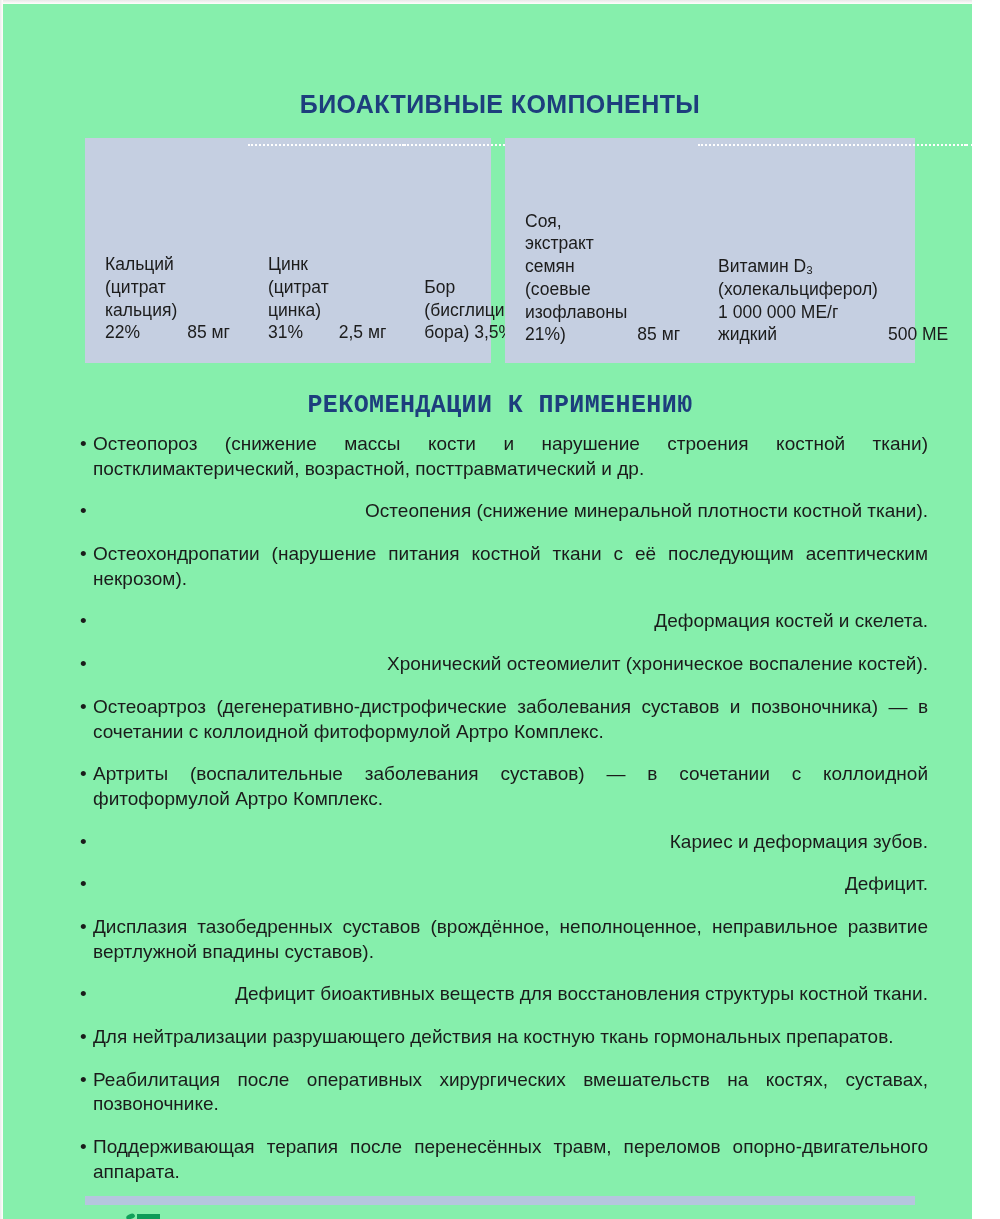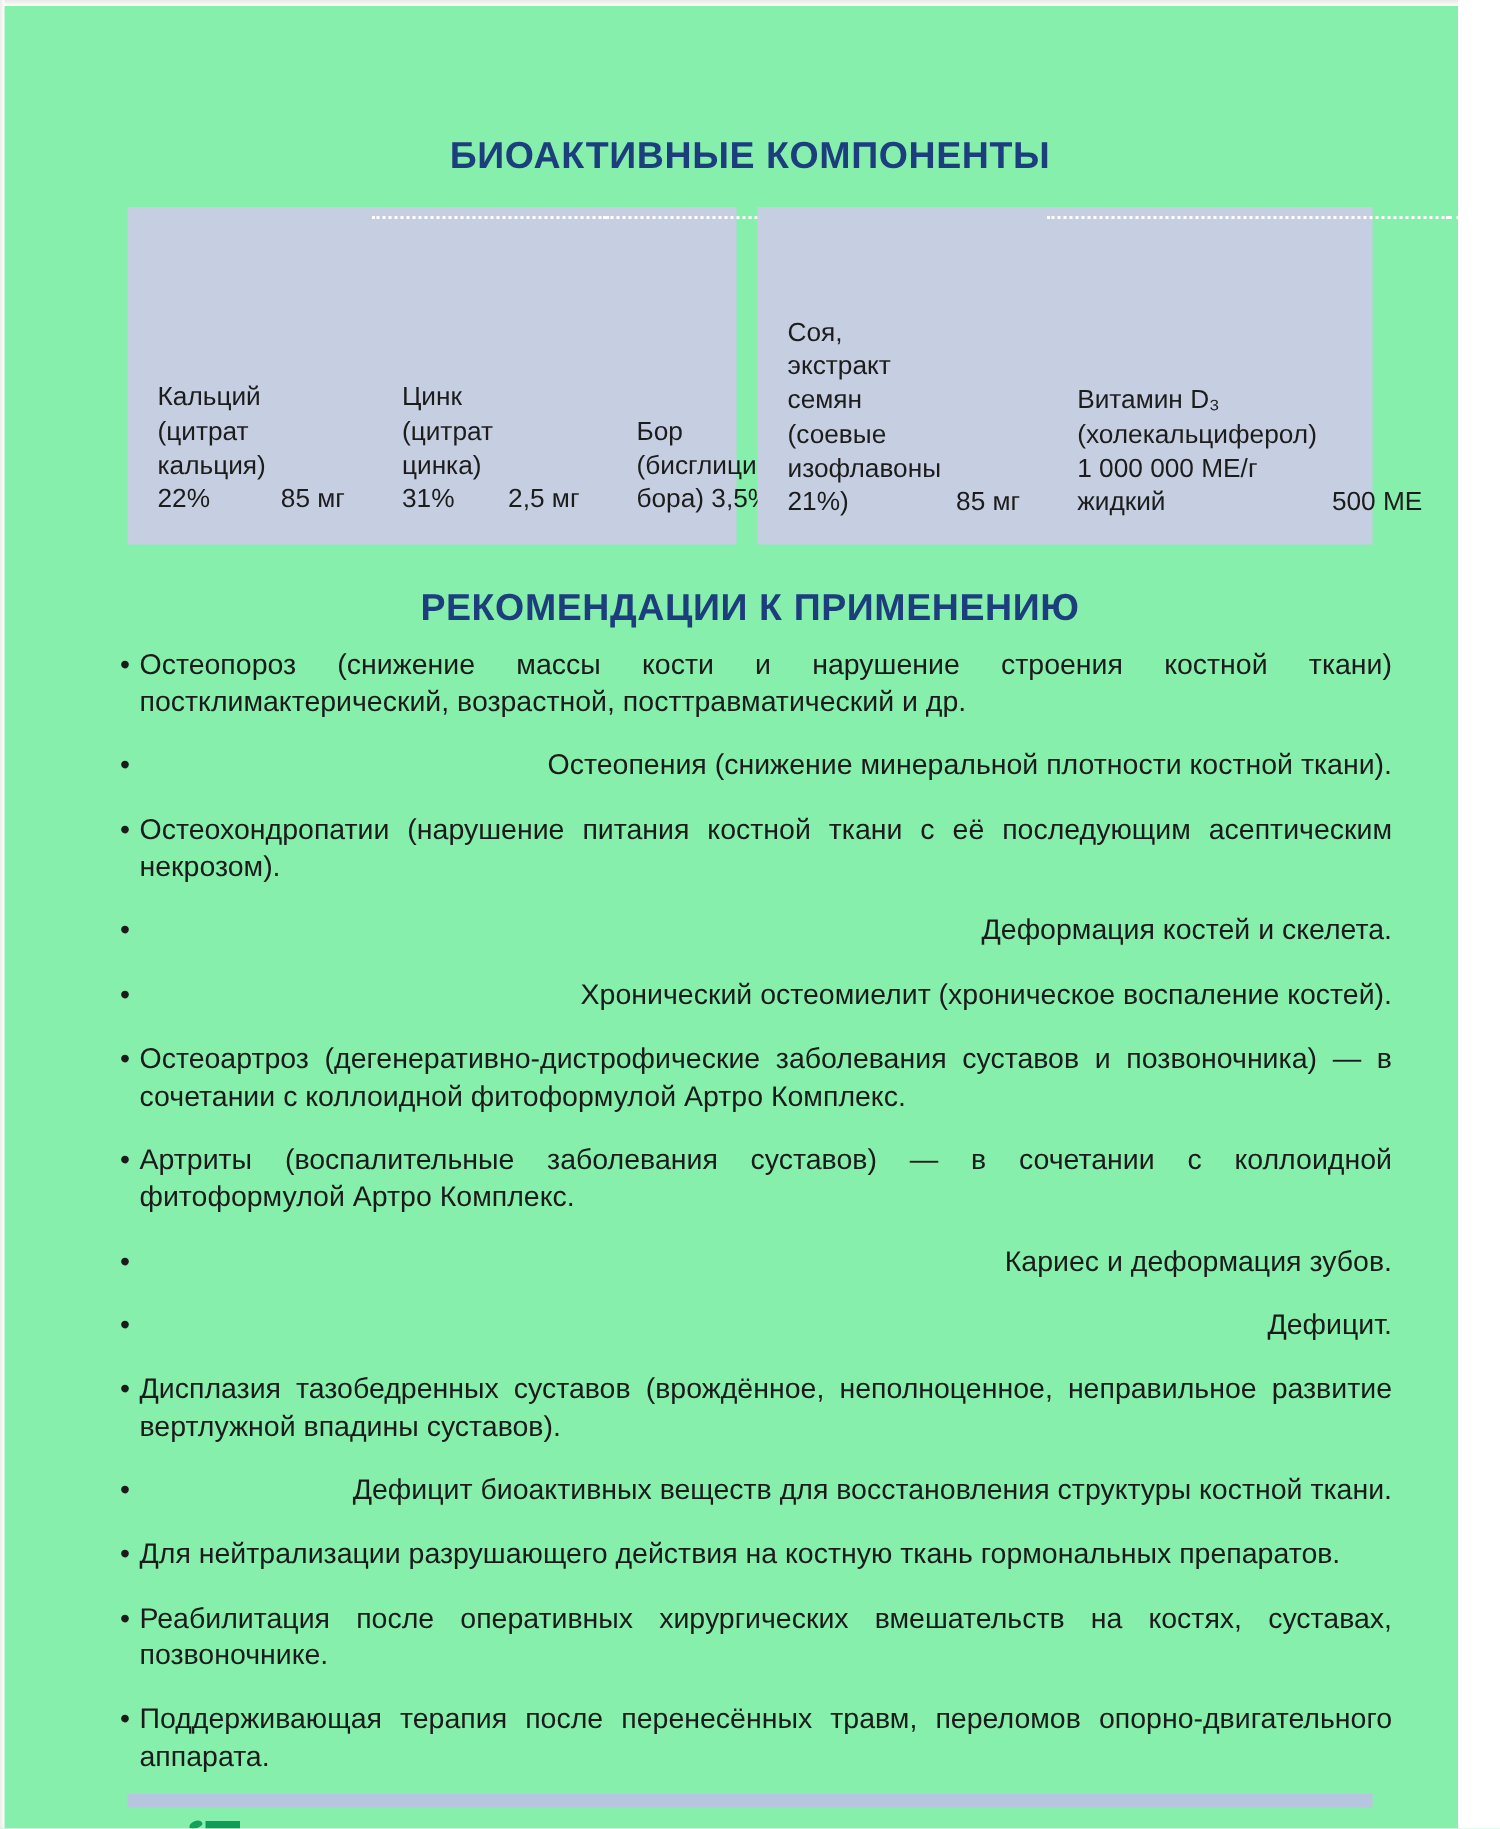--- a/index.html
+++ b/index.html
@@ -42,20 +42,21 @@
     position: absolute;
     top: 90px;
     left: 0;
     width: 1000px;
   }
   #heading-recommendations {
     position: absolute;
     top: 391px;
     left: 0;
     width: 1000px;
+    font-family: Liberation Mono, monospace;
   }
 
   
   .tables-row {
     position: absolute;
     top: 138px;
     left: 85px;
     width: 830px;
     height: 225px;
     display: flex;

